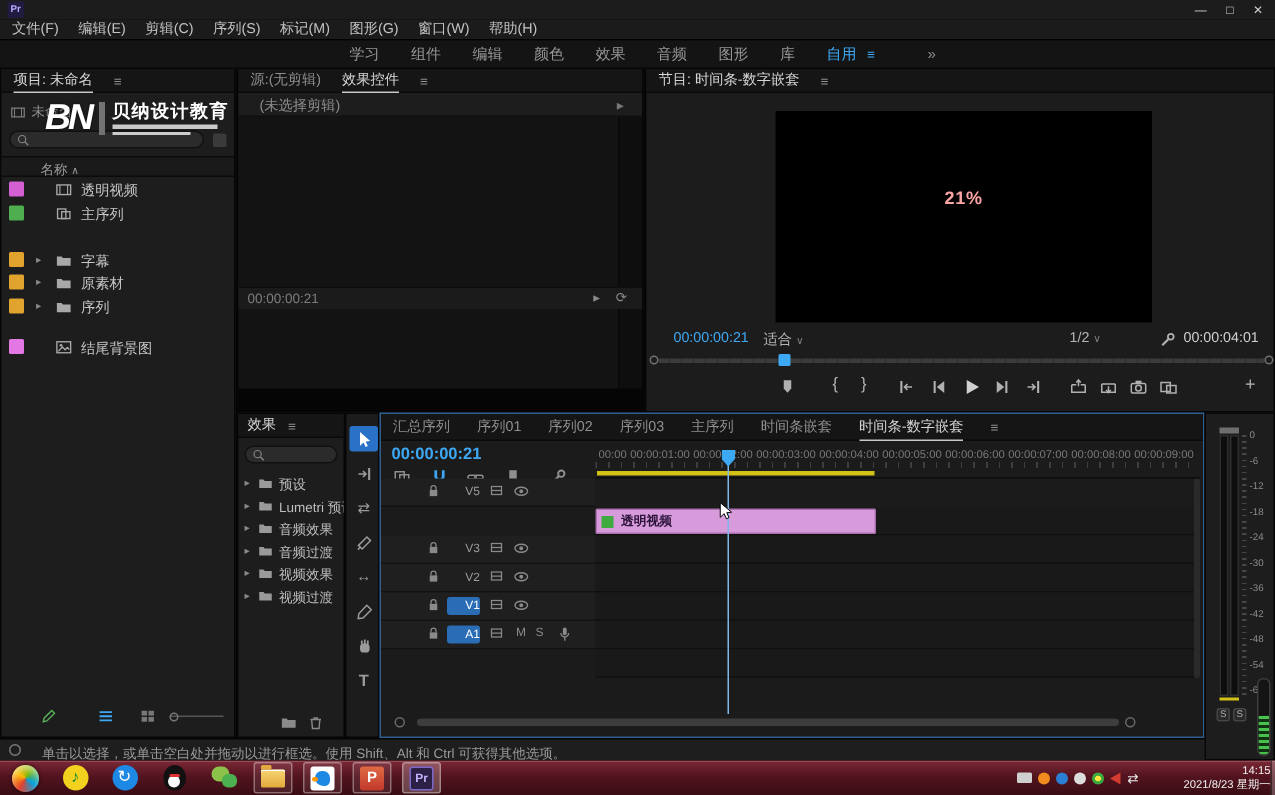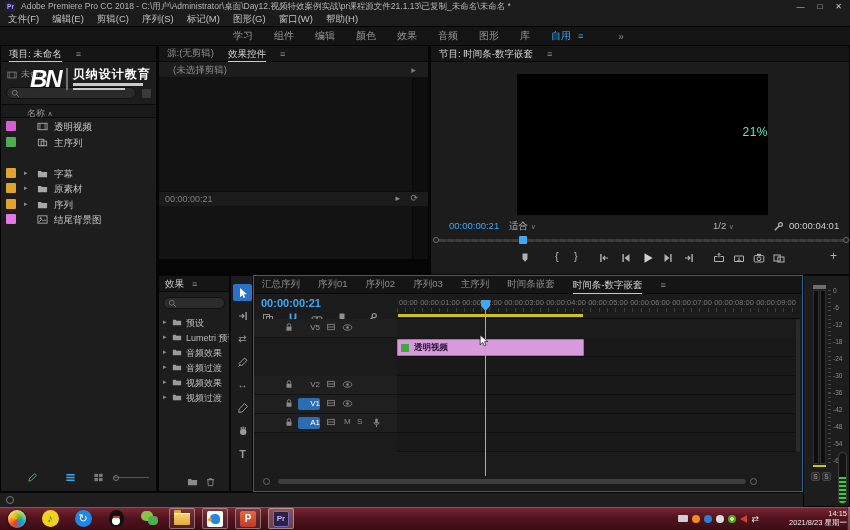--- a/index.html
+++ b/index.html
@@ -33,21 +33,21 @@
           display:flex;align-items:center;gap:3px;padding:0 4px;color:#8e8e8e}
   .prow{position:absolute;left:0;width:100%;height:15px;display:flex;align-items:center;font-size:9.5px;color:#c6c6c6}
   .chip{position:absolute;left:5px;top:2px;width:10px;height:10px;border-radius:1px}
   .tri{color:#8a8a8a;font-size:7px;position:absolute;left:23px;top:3px}
   .pic{position:absolute;left:36px;top:2px;color:#a8a8a8}
   .plabel{position:absolute;left:53px;top:2px;white-space:nowrap}
   .watermark{position:absolute;left:30px;top:68px;z-index:60;display:flex;align-items:center;gap:5px;
              color:#fff;pointer-events:none}
   .wm-logo{font-size:24px;font-weight:bold;font-style:italic;letter-spacing:-2px;line-height:22px;
            text-shadow:0 0 2px rgba(0,0,0,.6)}
-  .wm-col{border-left:2px solid #737373;padding-left:5px}
+  .wm-col{border-left:4px solid #737373;padding-left:5px}
   .wm-brand{font-size:12px;font-weight:bold;letter-spacing:1px;line-height:13px}
   .wm-bar{height:3px;background:#e8e8e8;margin-top:2px;opacity:.85}
   
   .erow{position:absolute;left:0;width:100%;height:15px;font-size:9px;color:#bdbdbd;white-space:nowrap;overflow:hidden}
   .tool{position:absolute;left:2px;width:19px;height:17px;display:flex;align-items:center;justify-content:center;color:#9a9a9a}
   .tool.sel{background:#2a72c8;border-radius:2px;color:#fff}
   
   .ttab{white-space:nowrap}
   .trow{position:absolute;left:0;width:143px;height:19px;background:#1f1f1f;border-bottom:1px solid #121212}
   .lane{position:absolute;left:143px;right:6px;height:19px;background:#191919;border-bottom:1px solid #101010}
@@ -198,21 +198,20 @@
         <rect x="6.5" y="6.5" width="4" height="3.5" fill="currentColor"></rect>
       </symbol>
     <symbol id="i-cursor" viewBox="0 0 12 12">
         <path d="M2 1v9l2.4-2.2L5.8 11l1.6-.8-1.4-3 3-.3z" fill="#fff" stroke="#000" stroke-width=".6"></path>
       </symbol>
   </defs>
 </svg>
 
 <div class="titlebar">
   <span class="pr-badge">Pr</span>
-  <span class="title-text">Adobe Premiere Pro CC 2018 - C:\用户\Administrator\桌面\Day12.视频特效案例实战\pr课程源文件21.1.13\已复制_未命名\未命名 *</span>
   <span class="winbtns">
     <span>—</span>
     <span>□</span>
     <span>✕</span>
   </span>
 </div>
 
 <div class="menubar">
   <span>文件(F)</span>
   <span>编辑(E)</span>
@@ -293,21 +292,21 @@
     <span class="plabel">原素材</span>
   </div>
   <div class="prow" style="top:150.5px">
     <span class="chip" style="background-color: rgb(223, 163, 46);"></span>
     <span class="tri">▸</span>
     <svg class="ic pic" width="11" height="11">
         <use href="#i-folder"></use>
       </svg>
     <span class="plabel">序列</span>
   </div>
-  <div class="prow" style="top:166px">
+  <div class="prow" style="top:178px">
     <span class="chip" style="background-color: rgb(227, 119, 227);"></span>
     <svg class="ic pic" width="11" height="11">
         <use href="#i-imgframe"></use>
       </svg>
     <span class="plabel">结尾背景图</span>
   </div>
 
   <div class="abs" style="left:0;bottom:4px;width:100%;height:15px">
     <svg class="ic" width="11" height="11" style="position:absolute;left:26px;color:#59b259">
         <use href="#i-pencil"></use>
@@ -351,21 +350,21 @@
   </div>
 </div>
 
 <div class="panel" style="left:430px;top:45px;width:420px;height:230px;background:#1c1c1c">
   <div class="ptabs">
     <span class="on" style="border-bottom:none">节目: 时间条-数字嵌套</span>
     <span class="pmenu">≡</span>
   </div>
 
   <div class="abs" style="left:86px;top:28px;width:251px;height:141px;background:#000">
-    <div style="position:absolute;left:0;top:36%;width:100%;text-align:right;color:#5eead4;font-size:12px;font-weight:normal;letter-spacing:.5px">21%</div>
+    <div style="position:absolute;left:0;top:36%;width:100%;text-align:center;color:#fca5a5;font-size:12px;font-weight:bold;letter-spacing:.5px">21%</div>
   </div>
 
   <span class="ctrl tc-blue" style="left:18px;top:174px;font-size:9.5px">00:00:00:21</span>
   <span class="ctrl" style="left:78px;top:174px;font-size:9.5px"><span>适合</span> <span class="ddcaret">∨</span></span>
   <span class="ctrl" style="left:282px;top:174px;font-size:9.5px"><span>1/2</span> <span class="ddcaret">∨</span></span>
   <svg class="ic" width="11" height="11" style="position:absolute;left:342px;top:175px;color:#b0b0b0">
       <use href="#i-wrench"></use>
     </svg>
   <span class="ctrl" style="left:358px;top:174px;font-size:9.5px;color:#cfcfcf">00:00:04:01</span>
 
@@ -549,20 +548,32 @@
     <span class="rlabel" style="left:379px;top:4px;transform:translateX(-50%)">00:00:09:00</span>
     <div style="position:absolute;left:0;bottom:6px;width:100%;height:4px;background:repeating-linear-gradient(90deg,#3e3e3e 0 1px,transparent 1px 8.4px)"></div>
     <div style="position: absolute; left: 1px; bottom: 1px; width: 185px; height: 3px; background-color: rgb(210, 193, 23);"></div>
   </div>
 
   <div class="trow" style="top:43px">
     <svg class="ic ticon" width="10" height="10" style="left:30px">
         <use href="#i-lock"></use>
       </svg>
     <span class="tname">V5</span>
+    <svg class="ic ticon" width="10" height="10" style="left:72px">
+        <use href="#i-sync"></use>
+      </svg>
+    <svg class="ic ticon" width="11" height="11" style="left:88px">
+        <use href="#i-eye"></use>
+      </svg>
+  </div>
+  <div class="trow" style="top:81px">
+    <svg class="ic ticon" width="10" height="10" style="left:30px">
+        <use href="#i-lock"></use>
+      </svg>
+    <span class="tname">V3</span>
     <svg class="ic ticon" width="10" height="10" style="left:72px">
         <use href="#i-sync"></use>
       </svg>
     <svg class="ic ticon" width="11" height="11" style="left:88px">
         <use href="#i-eye"></use>
       </svg>
   </div>
   <div class="trow" style="top:100px">
     <svg class="ic ticon" width="10" height="10" style="left:30px">
         <use href="#i-lock"></use>
@@ -646,20 +657,21 @@
   <span class="abs" style="left: 9px; top: 189px; width: 13px; height: 2px; background-color: rgb(210, 193, 23);"></span>
   <span class="sbox" style="left:7px;top:196px">S</span>
   <span class="sbox" style="left:18px;top:196px">S</span>
   <div class="abs" style="left:34px;top:176px;width:9px;height:52px;border:1px solid #3c3c3c;border-radius:4px;background:#141414;overflow:hidden">
     <div style="position:absolute;left:0;bottom:0;width:100%;height:26px;background:repeating-linear-gradient(180deg,#49c24d 0 2px,#123313 2px 4px)"></div>
   </div>
 </div>
 
 <div class="abs" style="left:0;top:492px;width:803px;height:15px;background:#1e1e1e;border-top:1px solid #050505">
   <span class="abs" style="left:6px;top:3px;width:8px;height:8px;border:1px solid #7a7a7a;border-radius:50%"></span>
+  <span class="abs" style="left:28px;top:2.5px;font-size:9px;color:#9a9a9a;white-space:nowrap">单击以选择，或单击空白处并拖动以进行框选。使用 Shift、Alt 和 Ctrl 可获得其他选项。</span>
 </div>
 
 <div class="taskbar">
   <div class="tk" style="left:4px">
     <span style="width:18px;height:18px;border-radius:50%;background:conic-gradient(from 210deg,#e0412f,#ffb900,#7db700,#00a3e0,#e0412f);box-shadow:inset 0 3px 4px rgba(255,255,255,.55),0 0 3px rgba(0,0,0,.6)"></span>
   </div>
   <div class="tk" style="left:37px">
     <span style="width:17px;height:17px;border-radius:50%;background:#f2d21f;color:#1f8a2f;font-size:11px;font-weight:bold;text-align:center;line-height:17px">♪</span>
   </div>
   <div class="tk" style="left:70px">

